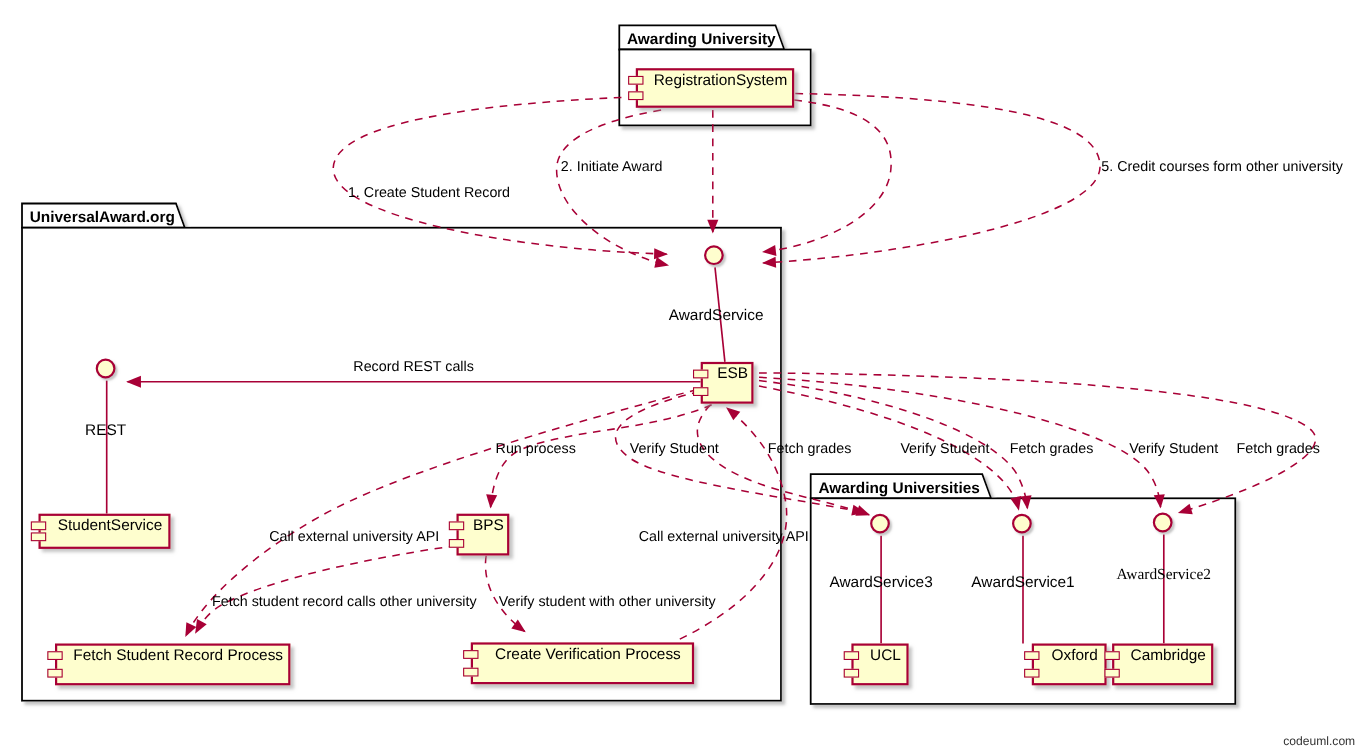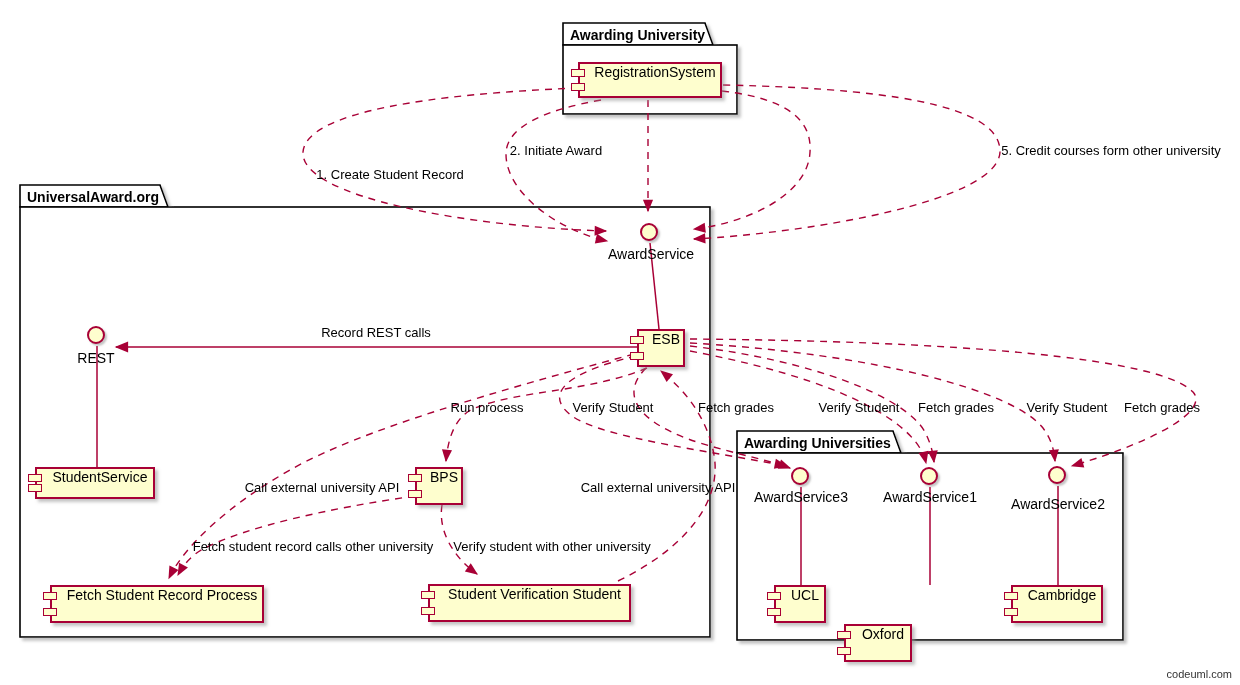--- a/index.html
+++ b/index.html
@@ -11,21 +11,21 @@
   .dline{stroke:#A80036;stroke-width:1.4;fill:none;stroke-dasharray:7 6;}
   .ptitle{position:absolute;font-weight:bold;font-size:14px;white-space:nowrap;}
   .comp{position:absolute;background:#FEFECE;border:2px solid #A80036;
         box-shadow:3px 3px 3px rgba(150,150,150,0.55);
         display:flex;align-items:flex-start;justify-content:center;box-sizing:border-box;}
   .clabel{font-size:14px;white-space:nowrap;padding-left:10px;}
   .port{position:absolute;left:-9px;width:14px;height:8px;background:#FEFECE;
         border:1.6px solid #A80036;box-sizing:border-box;}
   .iface{position:absolute;width:14px;height:14px;border:2.6px solid #A80036;border-radius:50%;
          background:#FEFECE;box-shadow:2px 2px 2px rgba(150,150,150,0.55);}
-  .ilabel{position:absolute;transform:translateX(-50%);font-size:14px;white-space:nowrap;}
+  .ilabel{position:absolute;transform:translateX(-50%);font-size:14px;white-space:nowrap;margin-top:32px;}
   .elabel{position:absolute;transform:translateX(-50%);font-size:13px;line-height:15px;
           white-space:nowrap;text-align:center;}
   .watermark{position:absolute;right:8px;bottom:5px;font-size:11px;color:#333;}
 </style>
 </head>
 <body>
 
 <div id="stage">
 
   <svg id="edges" width="1240" height="685" viewBox="0 0 1240 685">
@@ -99,48 +99,48 @@
     <span class="clabel">BPS</span>
   </div>
   <div class="comp" style="left:50px;top:585px;width:214px;height:38px;">
     <span class="port" style="top:5px;"></span>
     <span class="port" style="bottom:5px;"></span>
     <span class="clabel">Fetch Student Record Process</span>
   </div>
   <div class="comp" style="left:428px;top:584px;width:203px;height:38px;">
     <span class="port" style="top:5px;"></span>
     <span class="port" style="bottom:5px;"></span>
-    <span class="clabel">Student Verification Student</span>
+    <span class="clabel">Create Verification Process</span>
   </div>
   <div class="comp" style="left:774px;top:585px;width:52px;height:38px;">
     <span class="port" style="top:5px;"></span>
     <span class="port" style="bottom:5px;"></span>
     <span class="clabel">UCL</span>
   </div>
-  <div class="comp" style="left:844px;top:585px;width:68px;height:38px;margin-top:39px;">
+  <div class="comp" style="left:938px;top:585px;width:68px;height:38px;">
     <span class="port" style="top:5px;"></span>
     <span class="port" style="bottom:5px;"></span>
     <span class="clabel">Oxford</span>
   </div>
   <div class="comp" style="left:1011px;top:585px;width:92px;height:38px;">
     <span class="port" style="top:5px;"></span>
     <span class="port" style="bottom:5px;"></span>
     <span class="clabel">Cambridge</span>
   </div>
 
   <div class="iface" style="left:640px;top:223px;"></div>
   <div class="ilabel" style="left:651px;top:246px;">AwardService</div>
   <div class="iface" style="left:87px;top:326px;"></div>
   <div class="ilabel" style="left:96px;top:350px;">REST</div>
   <div class="iface" style="left:791px;top:467px;"></div>
   <div class="ilabel" style="left:801px;top:489px;">AwardService3</div>
   <div class="iface" style="left:920px;top:467px;"></div>
   <div class="ilabel" style="left:930px;top:489px;">AwardService1</div>
   <div class="iface" style="left:1048px;top:466px;"></div>
-  <div class="ilabel" style="left:1058px;top:496px;">AwardService2</div>
+  <div class="ilabel" style="left:1058px;top:483px;font-family:Liberation Serif, serif;">AwardService2</div>
 
   <div class="elabel" style="left:390px;top:143px;margin-top:24px;">1. Create Student Record</div>
   <div class="elabel" style="left:556px;top:143px;">2. Initiate Award</div>
   <div class="elabel" style="left:1111px;top:143px;">5. Credit courses form other university</div>
   <div class="elabel" style="left:376px;top:325px;">Record REST calls</div>
   <div class="elabel" style="left:487px;top:400px;">Run process</div>
   <div class="elabel" style="left:613px;top:400px;">Verify Student</div>
   <div class="elabel" style="left:736px;top:400px;">Fetch grades</div>
   <div class="elabel" style="left:859px;top:400px;">Verify Student</div>
   <div class="elabel" style="left:956px;top:400px;">Fetch grades</div>

